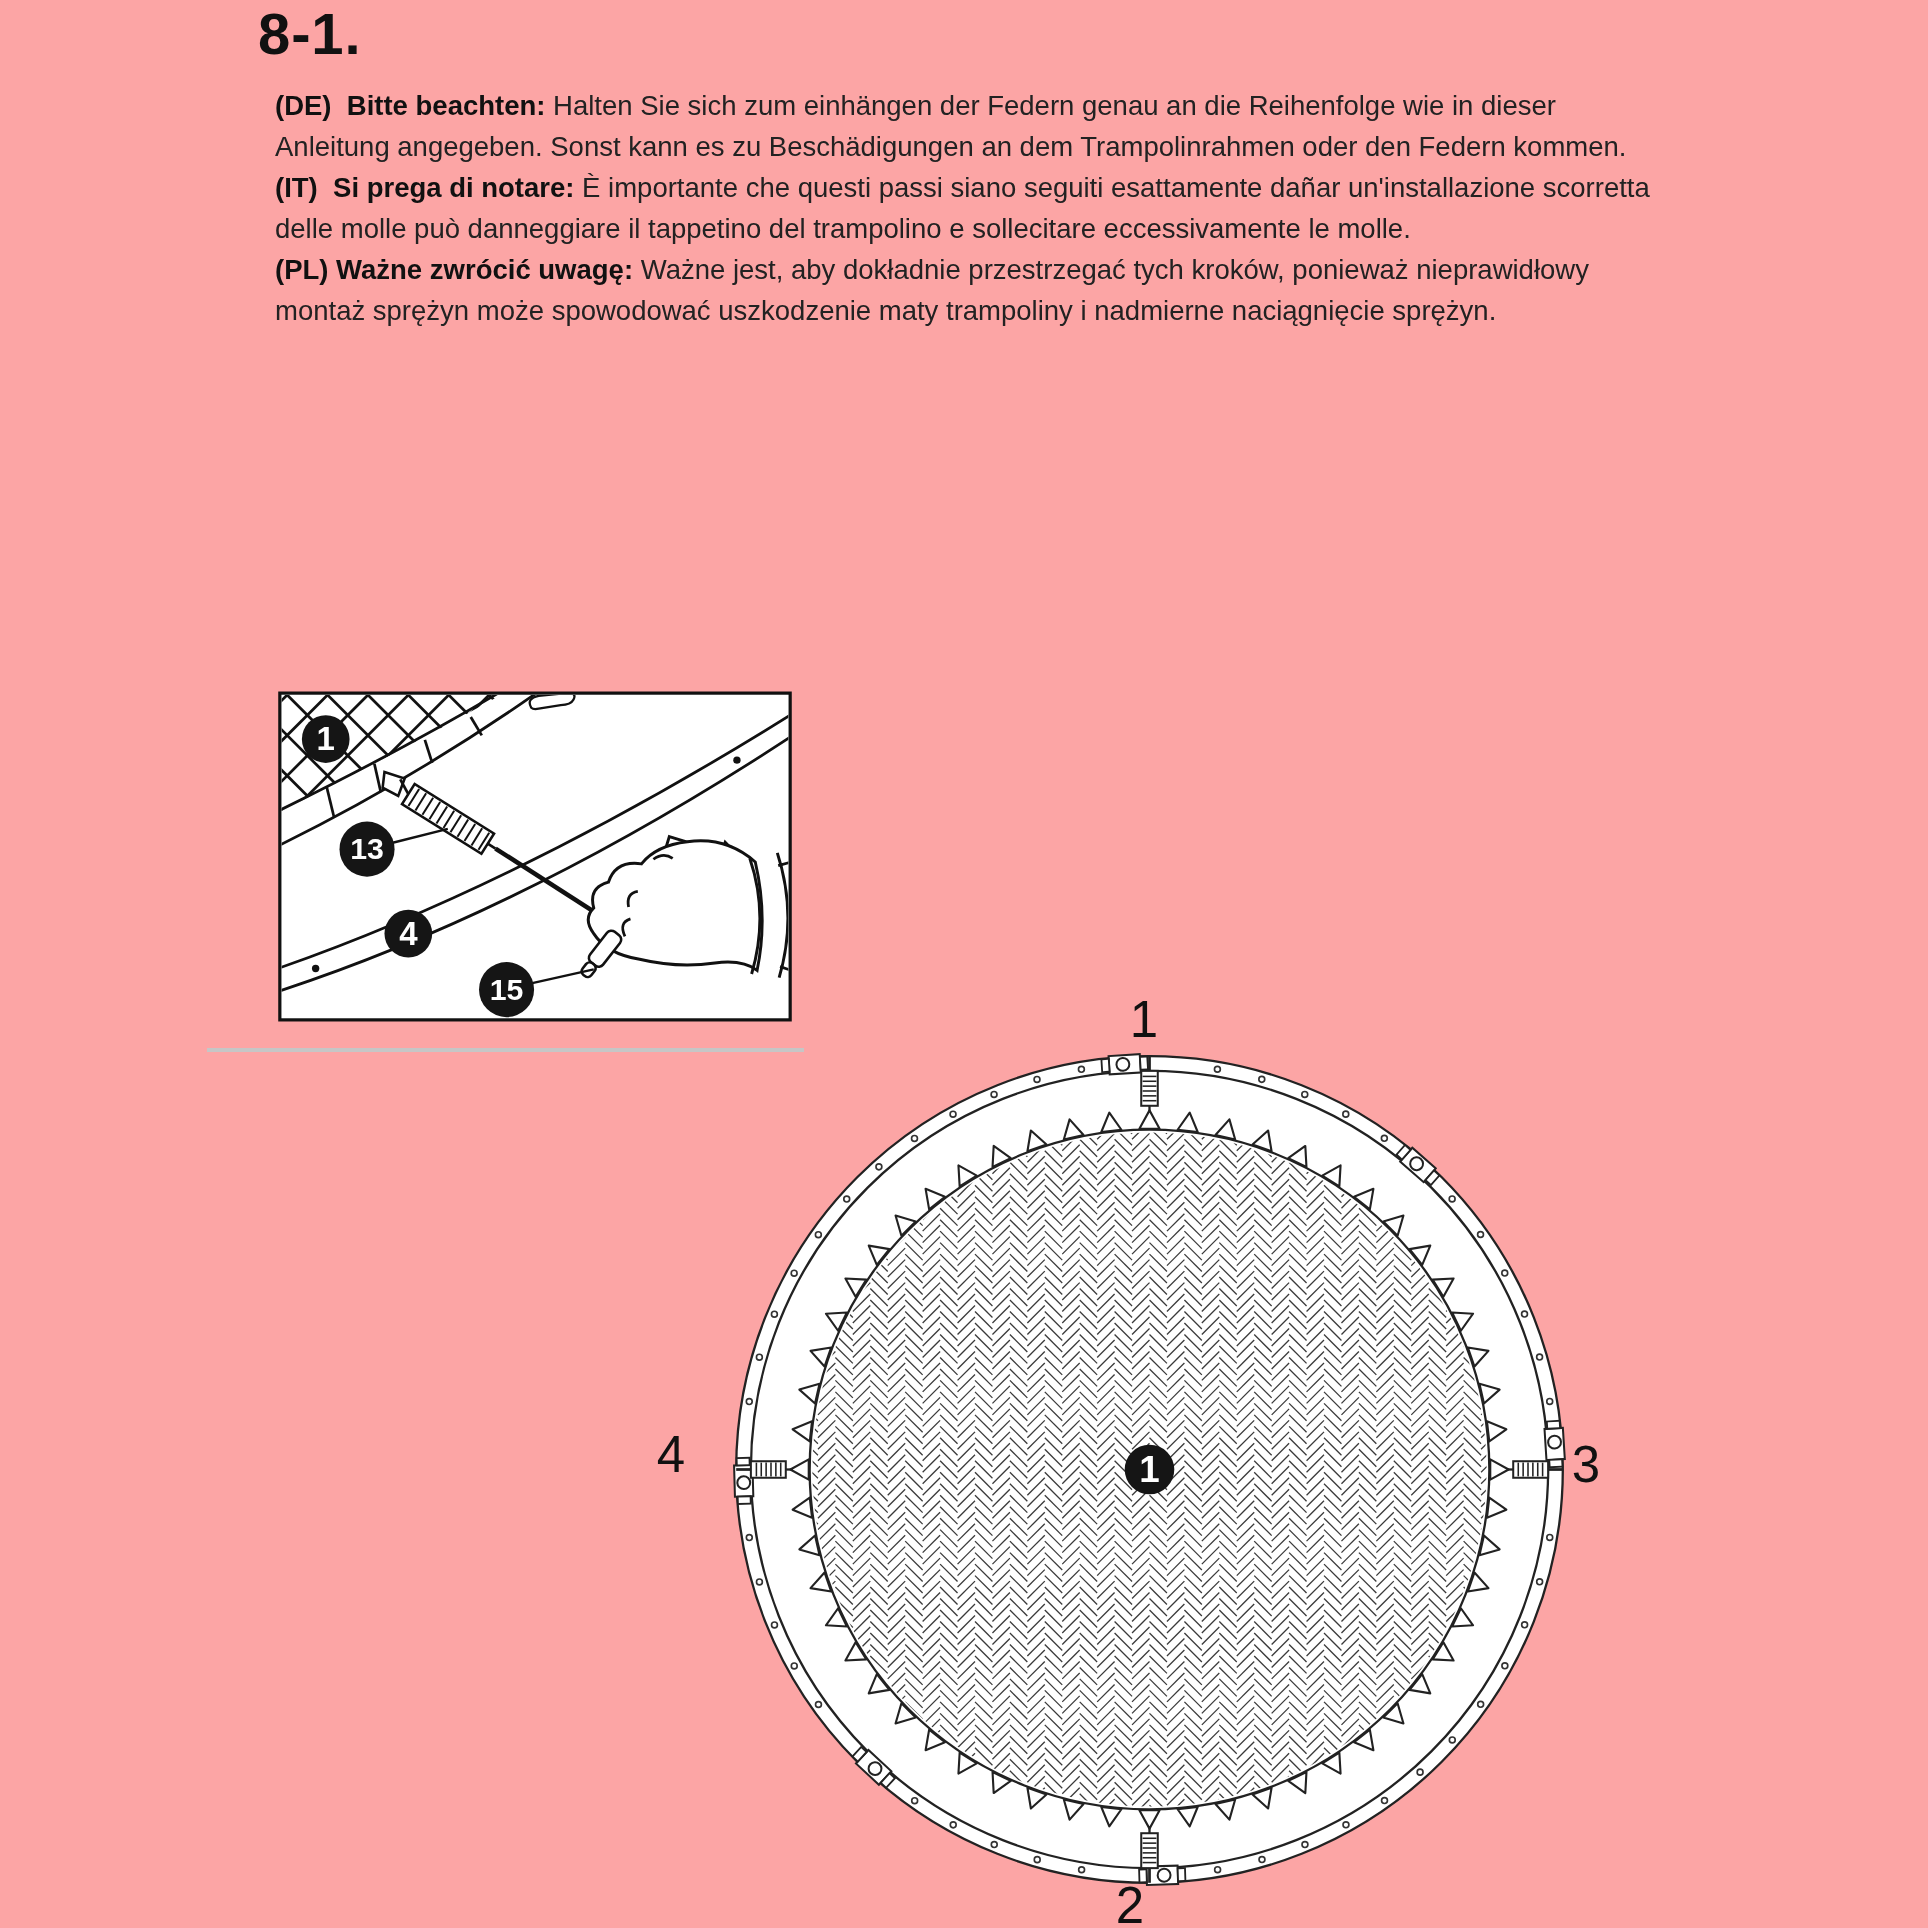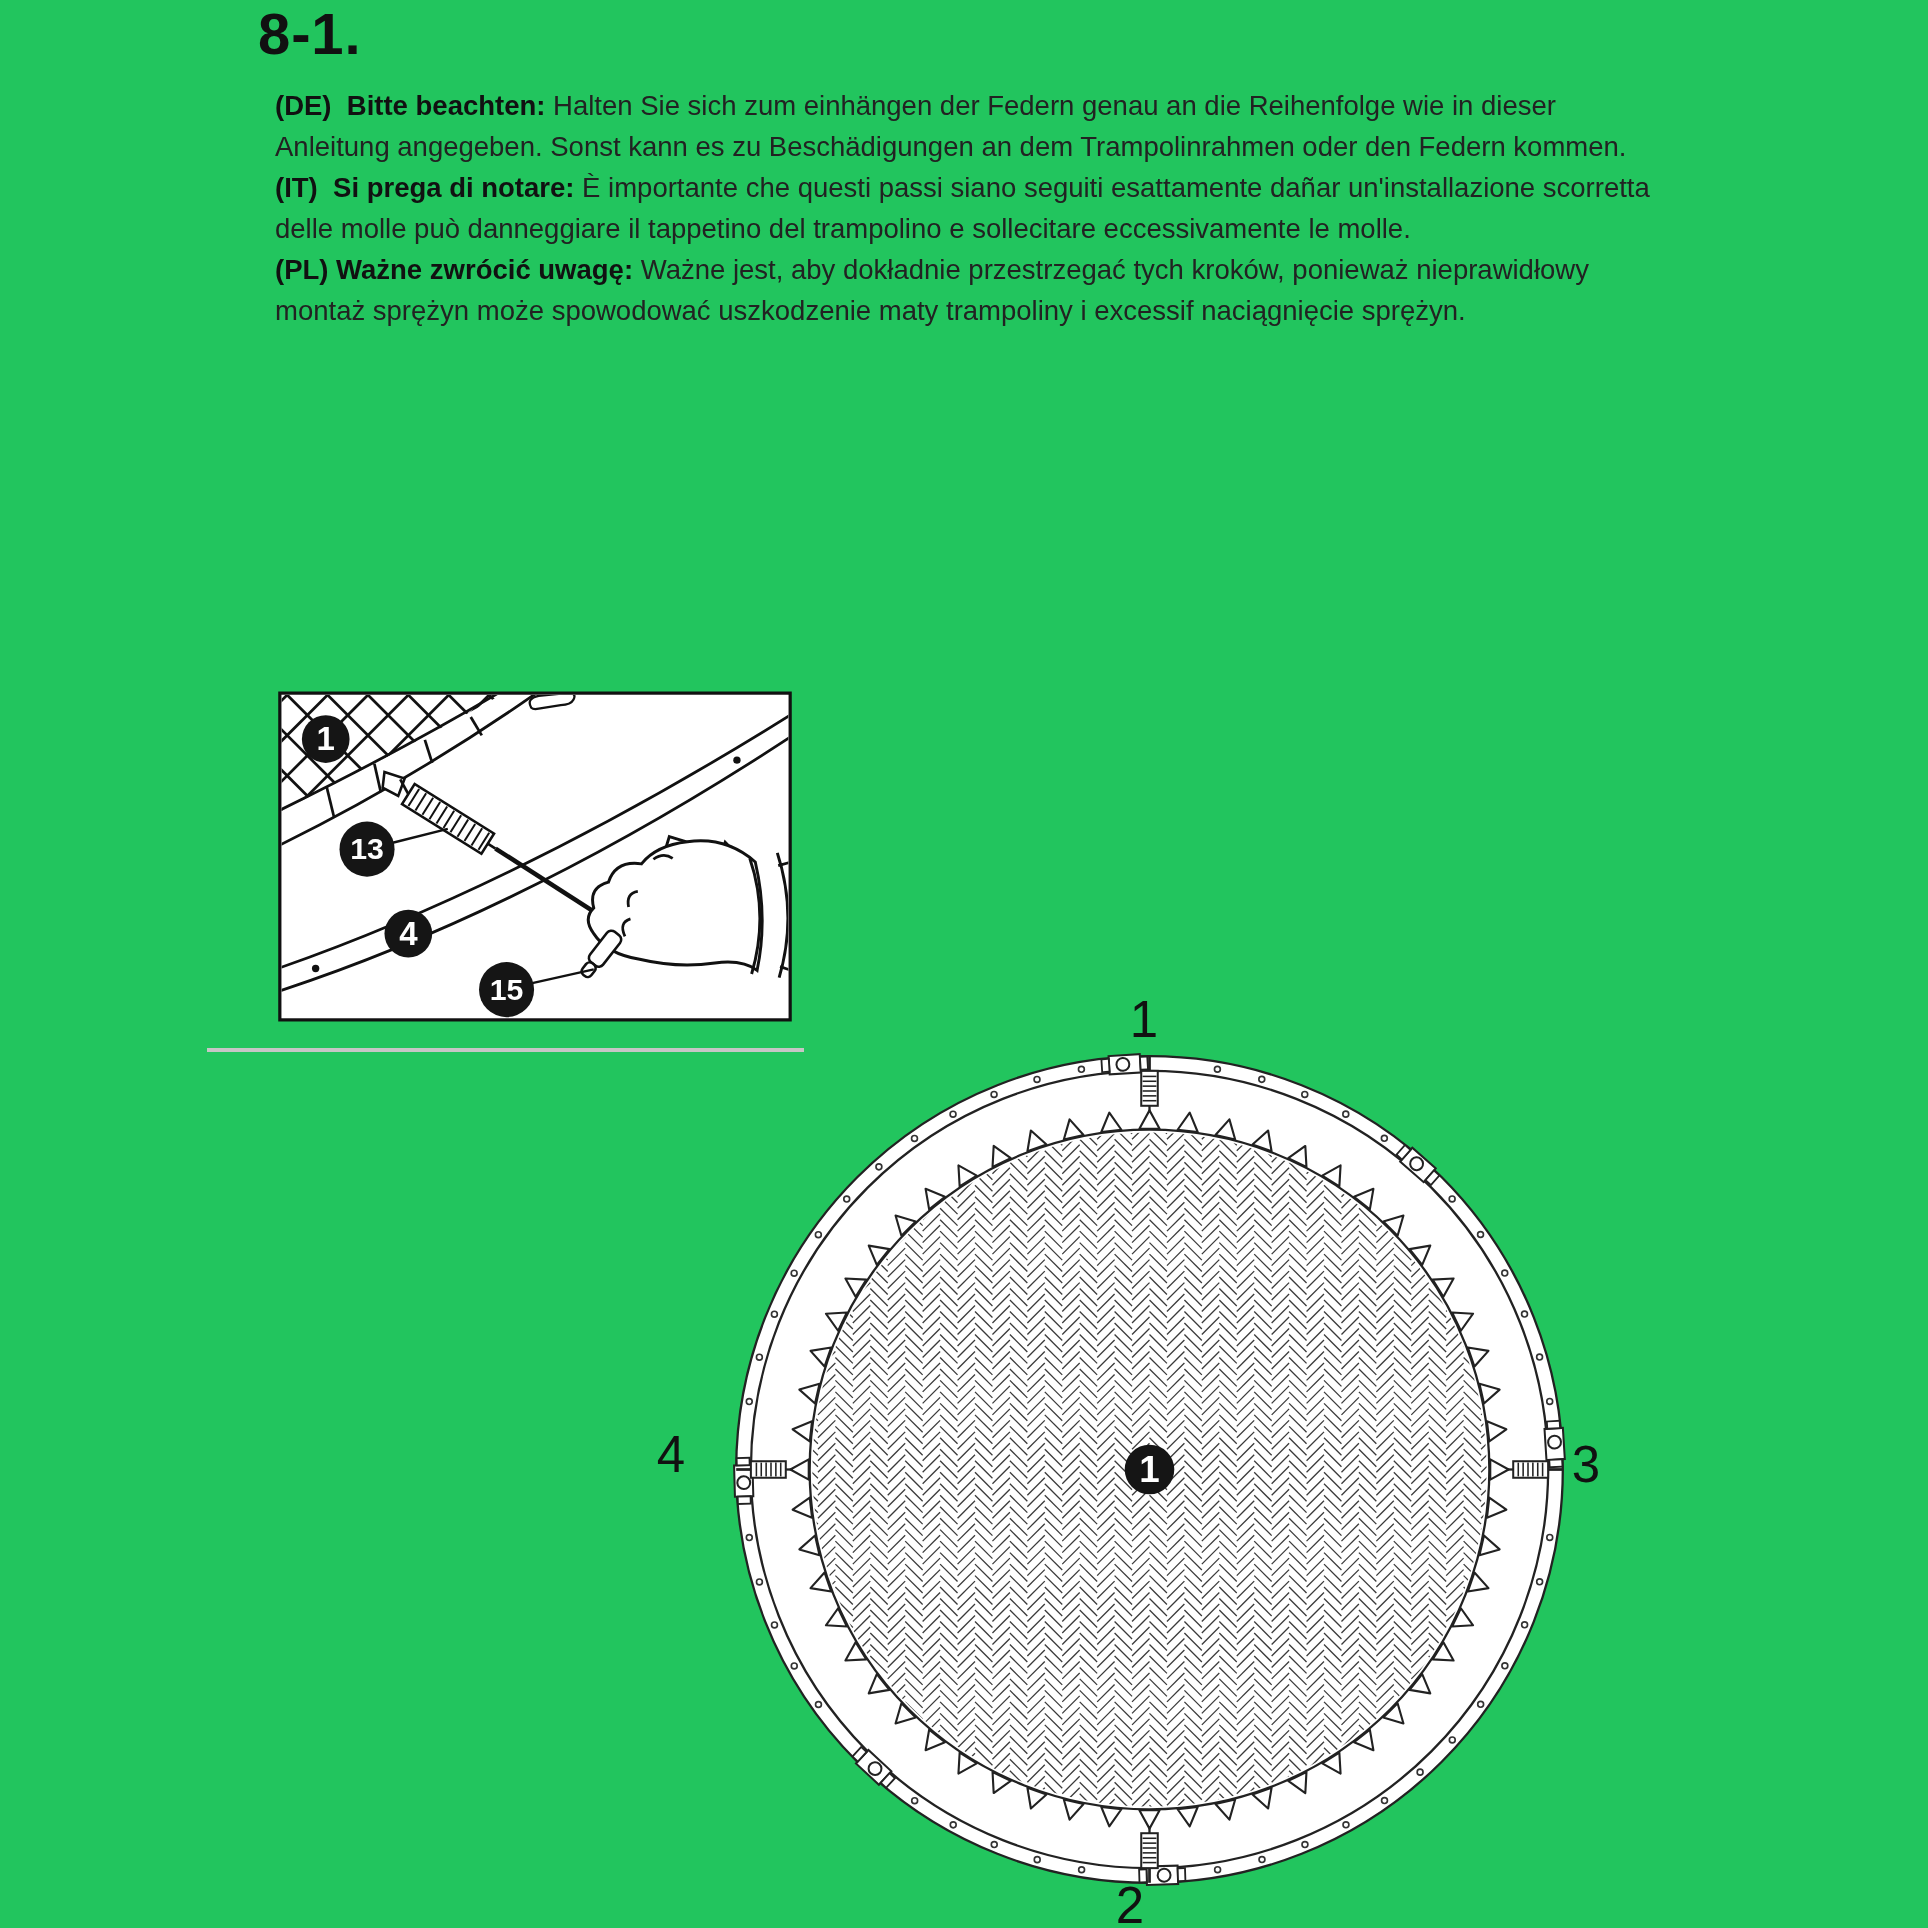--- a/index.html
+++ b/index.html
@@ -1,16 +1,16 @@
 <!DOCTYPE html>
 <html style="font-size:14.7px"><head>
 <meta charset="utf-8">
 <style>
   html,body{margin:0;padding:0;background:#fff;}
-  .page{position:relative;width:1928px;height:1928px;background:#22c55e;overflow:hidden;
+  .page{position:relative;width:1928px;height:1928px;background:#fca5a5;overflow:hidden;
         font-family:"Liberation Sans",sans-serif;color:#1a1a1a;}
   .heading{position:absolute;left:258px;top:1.8px;margin:0;font-size:58px;font-weight:bold;
            letter-spacing:0.9px;color:#111;line-height:1.1;}
   .notes{position:absolute;left:275px;top:73px;width:1377px;margin-top:12px;}
   .notes p{margin:0;font-size:27.5px;line-height:41px;color:#222;}
   .notes b{color:#111;}
   .figure1{position:absolute;left:278px;top:691px;}
   .figure2{position:absolute;left:727px;top:1047px;}
   .img-rule{position:absolute;left:207px;top:1048px;width:597px;height:3.7px;background:#c6c6c6;}
   .pos-label{position:absolute;font-size:51px;line-height:1;color:#111;transform:translateX(-50%);}
@@ -19,21 +19,21 @@
 </head>
 <body>
 
 <div class="page">
 
   <h1 class="heading">8-1.</h1>
 
   <div class="notes">
     <p><b>(DE)&nbsp; Bitte beachten:</b> <span>Halten Sie sich zum einhängen der Federn genau an die Reihenfolge wie in dieser Anleitung angegeben. Sonst kann es zu Beschädigungen an dem Trampolinrahmen oder den Federn kommen.</span></p>
     <p><b>(IT)&nbsp; Si prega di notare:</b> <span>È importante che questi passi siano seguiti esattamente dañar un'installazione scorretta delle molle può danneggiare il tappetino del trampolino e sollecitare eccessivamente le molle.</span></p>
-    <p><b>(PL) Ważne zwrócić uwagę:</b> <span>Ważne jest, aby dokładnie przestrzegać tych kroków, ponieważ nieprawidłowy montaż sprężyn może spowodować uszkodzenie maty trampoliny i excessif naciągnięcie sprężyn.</span></p>
+    <p><b>(PL) Ważne zwrócić uwagę:</b> <span>Ważne jest, aby dokładnie przestrzegać tych kroków, ponieważ nieprawidłowy montaż sprężyn może spowodować uszkodzenie maty trampoliny i nadmierne naciągnięcie sprężyn.</span></p>
   </div>
 
   <svg class="figure1" width="514" height="331" viewBox="0 0 560 360">
     <defs>
       <clipPath id="boxClip">
           <rect x="4" y="4" width="552" height="352"></rect>
         </clipPath>
       <clipPath id="meshClip">
           <path d="M0,0 H250 Q140,62 0,132 Z"></path>
         </clipPath>

